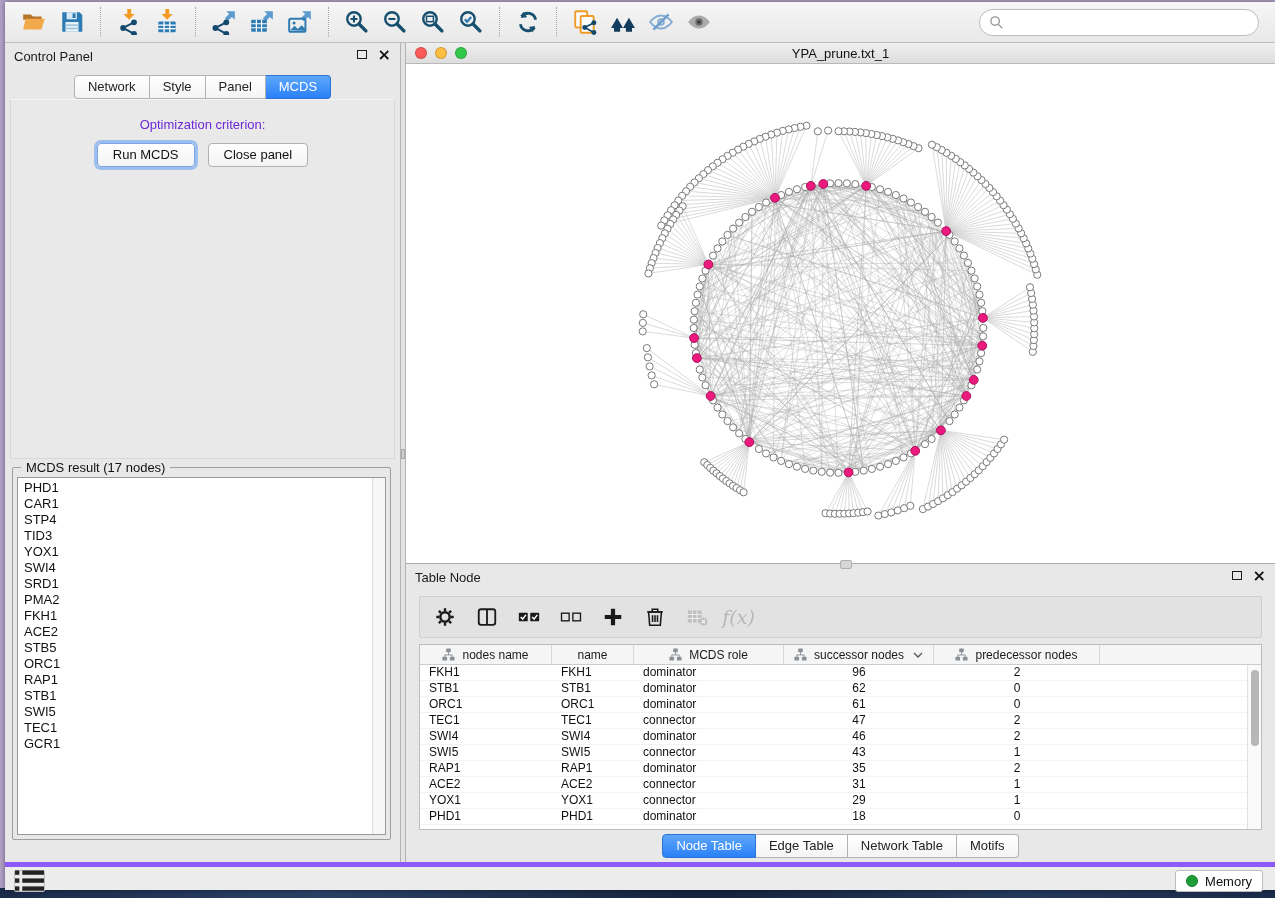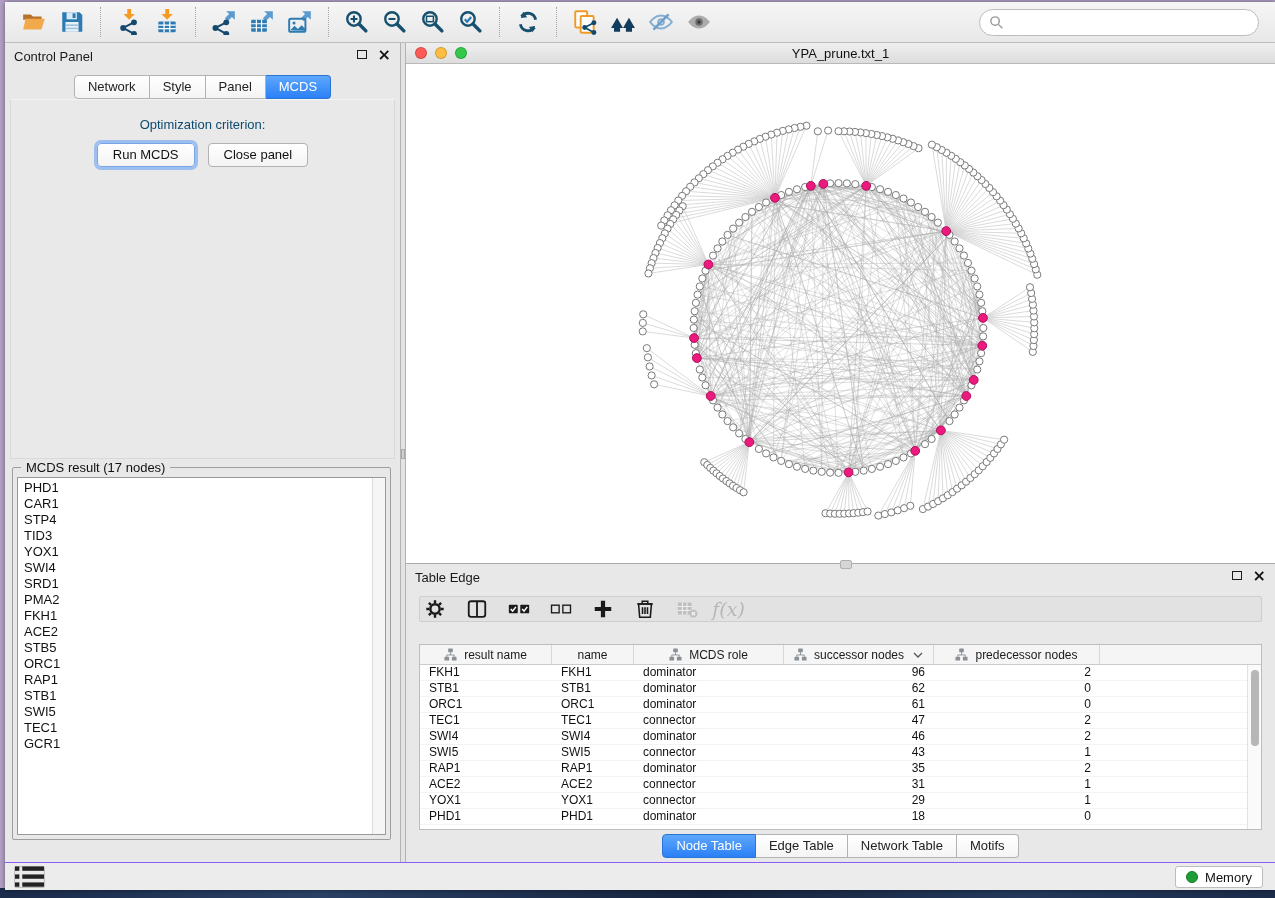--- a/index.html
+++ b/index.html
@@ -42,21 +42,21 @@
   .seg-tab:first-child { border-left:1px solid #b2b2b2; border-radius:4px 0 0 4px; }
   .seg-tab:last-child { border-radius:0 4px 4px 0; }
   .seg-tab.active { background:linear-gradient(#5ea7fc,#2a80f7); border-color:#2b74d4; color:#fff; }
 
   
   #control-panel { position:absolute; left:0; top:41px; width:395px; bottom:28px;
     background:#e8e8e8; }
   #cp-tabs { margin-top:6px; }
   #cp-box { position:absolute; left:5px; right:5px; top:56px; height:360px;
     background:#e9e9e9; border:1px solid #d9d9d9; border-top-color:#f4f4f4; }
-  #opt-label { text-align:center; margin-top:17px; font-size:13px; color:#0c4a6e; }
+  #opt-label { text-align:center; margin-top:17px; font-size:13px; color:#6d28d9; }
   #criterion-select { position:relative; margin:11px auto 0; width:313px; height:23px;
     background:#fff; border:1px solid #ababab; border-radius:4px; font-size:13px;
     line-height:21px; padding-left:9px; }
   .stepper { position:absolute; right:-1px; top:-1px; width:21px; height:23px;
     background:linear-gradient(#74b3fb,#2f83f7); border-radius:0 4px 4px 0; border:1px solid #2b74d4; }
   .tri-up,.tri-down { position:absolute; left:6px; width:0; height:0;
     border-left:3.5px solid transparent; border-right:3.5px solid transparent; }
   .tri-up { top:4px; border-bottom:4.5px solid #fff; }
   .tri-down { bottom:4px; border-top:4.5px solid #fff; }
   #cp-buttons { display:flex; justify-content:center; gap:13px; margin-top:11px; }
@@ -86,46 +86,46 @@
     background:linear-gradient(#efefef,#dddddd); border-bottom:1px solid #b9b9b9; }
   .traffic { position:absolute; left:9px; top:4px; display:flex; gap:8px; }
   .light { width:12px; height:12px; border-radius:50%; border:1px solid rgba(0,0,0,.18); }
   #net-title { position:absolute; left:0; right:0; top:3px; text-align:center; font-size:13px; color:#111; }
   #net-canvas { position:absolute; left:0; right:0; top:21px; bottom:0; background:#fff; overflow:hidden; }
   #graph-svg { width:100%; height:100%; display:block; }
 
   
   #table-panel { position:absolute; left:401px; right:0; top:561px; bottom:28px;
     background:#e8e8e8; border-top:1px solid #ababab; }
-  #tp-toolbar { position:absolute; left:13px; right:13px; top:32px; height:26px;
+  #tp-toolbar { position:absolute; left:13px; right:13px; top:32px; height:42px;
     background:#e2e2e2; border:1px solid #cecece; border-radius:2px;
-    display:flex; align-items:center; padding-left:0; gap:13px; }
+    display:flex; align-items:center; padding-left:10px; gap:13px; }
   .tpt-btn { background:none; border:none; width:29px; height:30px; padding:0;
     display:flex; align-items:center; justify-content:center; }
   .tpt-btn svg { width:22px; height:22px; }
   .tpt-btn.disabled { opacity:.6; }
   .fx { font-family:"DejaVu Serif", serif; font-style:italic; color:#9a9a9a; font-size:19px; }
 
   #node-table { position:absolute; left:13px; right:13px; top:80px; height:186px;
     background:#fff; border:1px solid #bdbdbd; overflow:hidden; }
   #nt-head { display:flex; height:20px; background:#f5f5f5; border-bottom:1px solid #ccc; }
   .th { display:flex; align-items:center; justify-content:center; gap:7px; font-size:12px;
     color:#1a1a1a; border-right:1px solid #d8d8d8; height:100%; }
   .th svg.type { width:13px; height:13px; }
   .th svg.sort { width:10px; height:6px; margin-left:2px; }
   .tr { display:flex; height:16px; border-bottom:1px solid #f3f3f3; }
   .td { font-size:12px; line-height:15px; padding:0 9px; white-space:nowrap; overflow:hidden; color:#111; }
-  .td.num { text-align:right; }
+  .td.num { text-align:center; }
   .tscroll { position:absolute; right:0; top:20px; bottom:0; width:14px; background:#fafafa; border-left:1px solid #e2e2e2; }
   .tthumb { position:absolute; left:3px; top:5px; width:8px; height:76px; background:#b7b7b7; border-radius:4px; }
   #tp-tabs { position:absolute; left:0; right:0; top:270px; }
 
   
   #status-bar { position:absolute; left:0; right:0; bottom:0; height:28px;
-    background:#ececec; border-top:1px solid #8b5cf6; }
+    background:#ececec; border-top:5px solid #8b5cf6; }
   #status-list-btn { position:absolute; left:9px; top:3px; width:31px; height:22px;
     background:#e9e9e9; border:1px solid #bdbdbd; border-radius:2px;
     display:flex; align-items:center; justify-content:center; padding:0; }
   #memory-btn { position:absolute; right:12px; top:3px; height:22px; background:#fff;
     border:1px solid #bdbdbd; border-radius:3px; display:flex; align-items:center; gap:7px;
     padding:0 10px; font-size:13px; color:#111; font-family:"Liberation Sans",sans-serif; }
   .mem-dot { width:12px; height:12px; border-radius:50%; background:#1f9e37; border:1px solid #157a27; }
 </style>
 </head>
 <body>
@@ -1259,21 +1259,21 @@
             <circle cx="509.8" cy="387.0" r="4.4" fill="#ec1a7c" stroke="#ad0d5f" stroke-width="1"></circle>
             <circle cx="443.1" cy="408.6" r="4.4" fill="#ec1a7c" stroke="#ad0d5f" stroke-width="1"></circle>
           </g>
         </svg>
     </div>
   </div>
 
   <div id="table-panel">
     <div id="splitter-h-grip"></div>
     <div class="panel-titlebar">
-      <span class="panel-title">Table Edge</span>
+      <span class="panel-title">Table Node</span>
       <span class="win-btns">
         <button class="float-btn"></button>
         <button class="close-btn">×</button>
       </span>
     </div>
     <div id="tp-toolbar">
         <button class="tpt-btn">
           <span style="display: flex;">
             <svg viewBox="0 0 24 24">
               <g stroke="#1a1a1a" stroke-width="2.6">
@@ -1348,21 +1348,21 @@
       <div id="nt-head">
           <div class="th" style="width: 132px;">
             <svg class="type" viewBox="0 0 14 14">
               <g fill="#8a9096">
                 <rect x="4.5" y="0.5" width="5" height="4" rx="0.6"></rect>
                 <rect x="0.5" y="9.5" width="5" height="4" rx="0.6"></rect>
                 <rect x="8.5" y="9.5" width="5" height="4" rx="0.6"></rect>
               </g>
               <path d="M7 4.5v3M3 9.5V7.5h8v2" stroke="#8a9096" fill="none" stroke-width="1"></path>
             </svg>
-            <span>result name</span>
+            <span>nodes name</span>
           </div>
           <div class="th" style="width: 82px;">
             <span>name</span>
           </div>
           <div class="th" style="width: 150px;">
             <svg class="type" viewBox="0 0 14 14">
               <g fill="#8a9096">
                 <rect x="4.5" y="0.5" width="5" height="4" rx="0.6"></rect>
                 <rect x="0.5" y="9.5" width="5" height="4" rx="0.6"></rect>
                 <rect x="8.5" y="9.5" width="5" height="4" rx="0.6"></rect>

